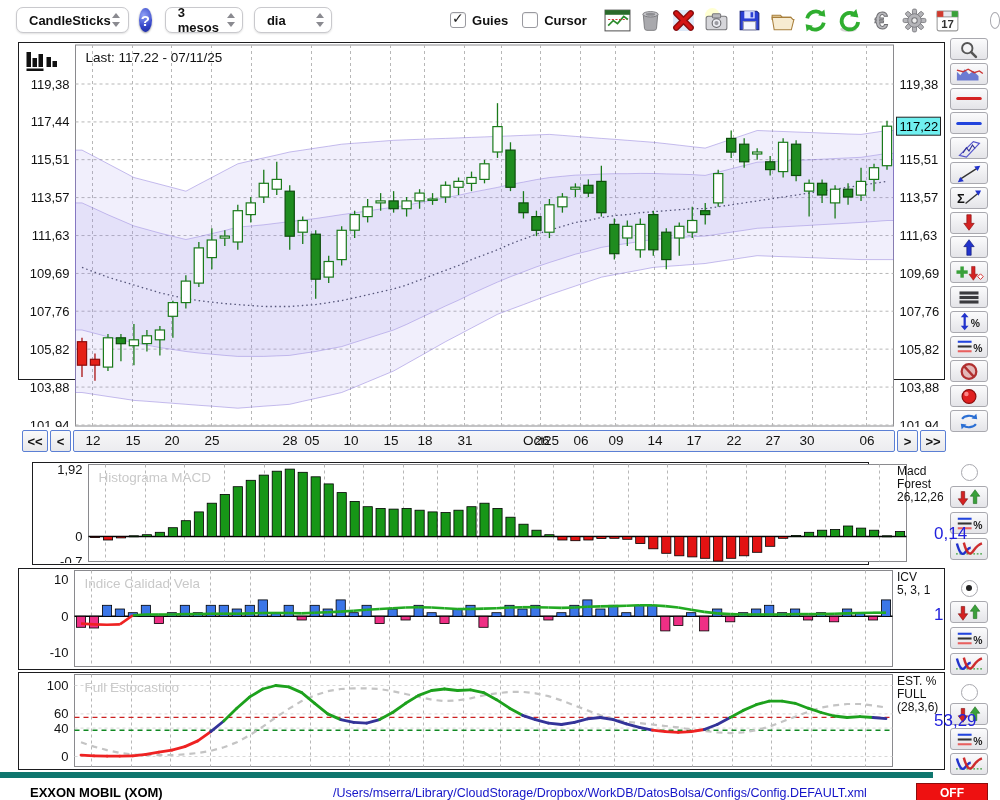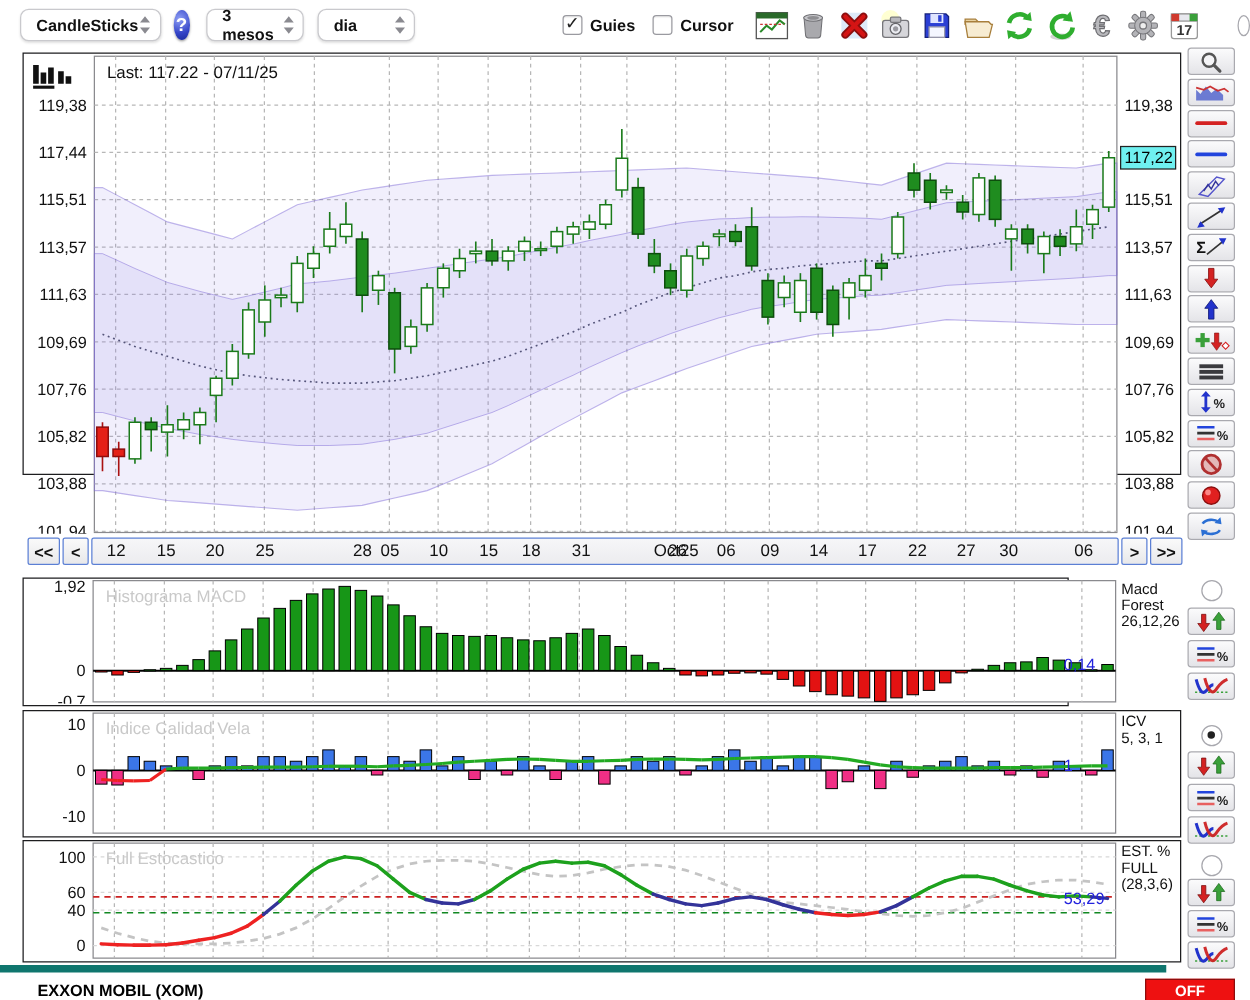--- a/index.html
+++ b/index.html
@@ -42,21 +42,21 @@
   .datebox{position:absolute;top:0;height:22px;border:1.5px solid #5b7fd4;border-radius:2px;
            background:linear-gradient(#f6f6f8,#ececef);box-sizing:border-box;}
   .datelabel{position:absolute;top:2px;transform:translateX(-50%);font-size:13.5px;color:#111;}
   
   .rtool{position:absolute;left:950px;width:38px;height:22px;border:1px solid #a9a9af;border-radius:3px;
          background:linear-gradient(#fbfbfc,#e4e4e8);box-sizing:border-box;display:flex;align-items:center;justify-content:center;cursor:pointer;}
   .rtool svg{width:34px;height:19px;}
   .rradio{position:absolute;left:961px;}
   
   .plabel{position:absolute;left:897px;width:48px;font-size:12px;line-height:13px;color:#111;}
-  .pval{position:absolute;left:851px;font-size:13px;color:#2222dd;text-align:right;}
+  .pval{position:absolute;left:934px;font-size:17px;color:#2222dd;text-align:right;}
   
   .statusbar{position:absolute;left:0;top:772px;width:933px;height:28px;border-top:6px solid #0f766e;background:#fff;}
   .sym{position:absolute;left:30px;top:7px;font-size:13px;font-weight:600;color:#000;}
   .cfgpath{position:absolute;left:300px;top:8px;width:600px;text-align:center;font-size:12.5px;color:#1414c8;}
   .offbadge{position:absolute;left:916px;top:5px;width:70px;height:18px;background:#ee1111;border:1px solid #8d0d0d;
             color:#fff;font-size:12px;font-weight:bold;display:flex;align-items:center;justify-content:center;}
 </style>
 </head>
 <body>
 
@@ -384,21 +384,21 @@
         <span class="datelabel" style="left: 620px;">17</span>
         <span class="datelabel" style="left: 660px;">22</span>
         <span class="datelabel" style="left: 699px;">27</span>
         <span class="datelabel" style="left: 713px; margin-left: 20px;">30</span>
         <span class="datelabel" style="left: 793px;">06</span>
       </div>
     <div class="navbtn" style="left:897px;width:21px">&gt;</div>
     <div class="navbtn" style="left:920px;width:26px">&gt;&gt;</div>
   </div>
 
-  <div class="frame" style="left:18px;top:462px;width:837px;height:103px">
+  <div class="frame" style="left:32px;top:462px;width:837px;height:103px">
     <div class="chartbox" id="box-macd">
         <svg width="924" height="100" viewBox="19.5 463.5 924 100" xmlns="http://www.w3.org/2000/svg" font-family="Liberation Sans, sans-serif">
           <rect x="75" y="465" width="818" height="97" fill="#fff" stroke="#8a8a8e"></rect>
           <g>
             <line x1="92" y1="465" x2="92" y2="562" stroke="#b7b7b7" stroke-width="1" stroke-dasharray="3,3"></line>
             <line x1="132" y1="465" x2="132" y2="562" stroke="#b7b7b7" stroke-width="1" stroke-dasharray="3,3"></line>
             <line x1="171" y1="465" x2="171" y2="562" stroke="#b7b7b7" stroke-width="1" stroke-dasharray="3,3"></line>
             <line x1="211" y1="465" x2="211" y2="562" stroke="#b7b7b7" stroke-width="1" stroke-dasharray="3,3"></line>
             <line x1="251" y1="465" x2="251" y2="562" stroke="#b7b7b7" stroke-width="1" stroke-dasharray="3,3"></line>
             <line x1="311" y1="465" x2="311" y2="562" stroke="#b7b7b7" stroke-width="1" stroke-dasharray="3,3"></line>
@@ -1005,16 +1005,17 @@
       <div class="plabel" style="top: 675px;">
         <div>EST. %</div>
         <div>FULL</div>
         <div>(28,3,6)</div>
       </div>
       <div class="pval" style="top: 711px;">53,29</div>
     </div>
 
   <div class="statusbar">
     <div class="sym">EXXON MOBIL (XOM)</div>
+    <div class="cfgpath">/Users/mserra/Library/CloudStorage/Dropbox/WorkDB/DatosBolsa/Configs/Config.DEFAULT.xml</div>
     <div class="offbadge">OFF</div>
   </div>
 
 </div>
 
 </body></html>

